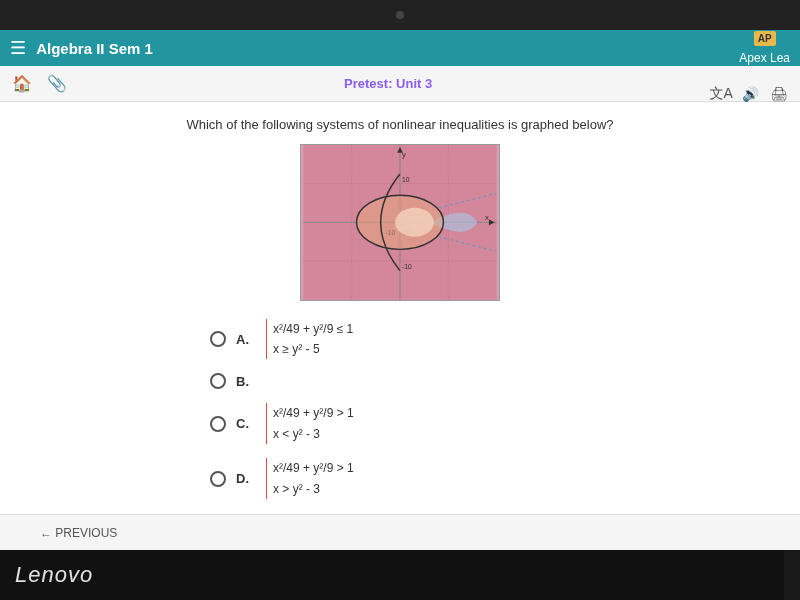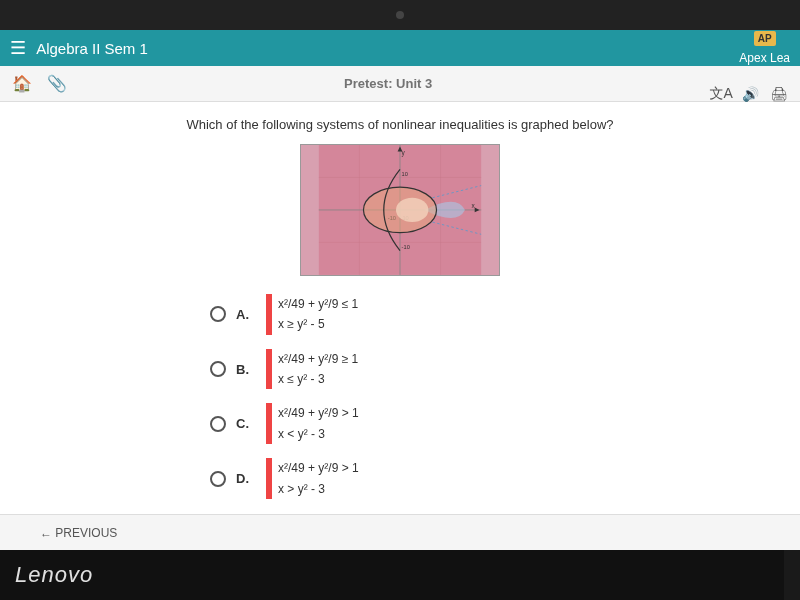--- a/index.html
+++ b/index.html
@@ -35,21 +35,21 @@
     }
     .top-bar-menu-icon {
       color: white;
       font-size: 18px;
       margin-right: 10px;
       cursor: pointer;
     }
     .top-bar-title {
       color: white;
       font-size: 15px;
-      font-weight: normal;
+      font-weight: bold;
       flex: 1;
     }
     .top-bar-logo {
       color: white;
       font-size: 12px;
       display: flex;
       align-items: center;
       gap: 5px;
       flex-direction: column;
     }
@@ -75,21 +75,21 @@
     }
     .sub-bar-icon {
       font-size: 16px;
       color: #555;
       cursor: pointer;
     }
     .sub-bar-pretest {
       flex: 1;
       text-align: center;
       font-size: 13px;
-      color: #737373;
+      color: #8b5cf6;
     }
     .sub-bar-pretest span {
       font-weight: bold;
     }
     .sub-bar-right {
       display: flex;
       align-items: center;
       gap: 10px;
       font-size: 14px;
       color: #555;
@@ -164,21 +164,21 @@
     }
 
     .choice-math {
       font-size: 12px;
       color: #333;
       line-height: 1.6;
     }
 
     .math-system {
       display: inline-block;
-      border-left: 6px solid #ef4444;
+      border-left: 1px solid #ef4444;
       padding-left: 6px;
       line-height: 1.7;
     }
 
     .math-line {
       display: block;
       font-size: 12px;
     }
 
     
@@ -331,26 +331,20 @@
           <span class="math-system">
             <span class="math-line">x²/49 + y²/9 ≤ 1</span>
             <span class="math-line">x ≥ y² - 5</span>
           </span>
         </div>
       </div>
 
       <div class="choice-row">
         <div class="radio-btn"></div>
         <span class="choice-label">B.</span>
-        <div class="choice-math">
-          <span class="math-system">
-            <span class="math-line">x²/49 + y²/9 ≥ 1</span>
-            <span class="math-line">x ≤ y² - 3</span>
-          </span>
-        </div>
       </div>
 
       <div class="choice-row">
         <div class="radio-btn"></div>
         <span class="choice-label">C.</span>
         <div class="choice-math">
           <span class="math-system">
             <span class="math-line">x²/49 + y²/9 &gt; 1</span>
             <span class="math-line">x &lt; y² - 3</span>
           </span>

